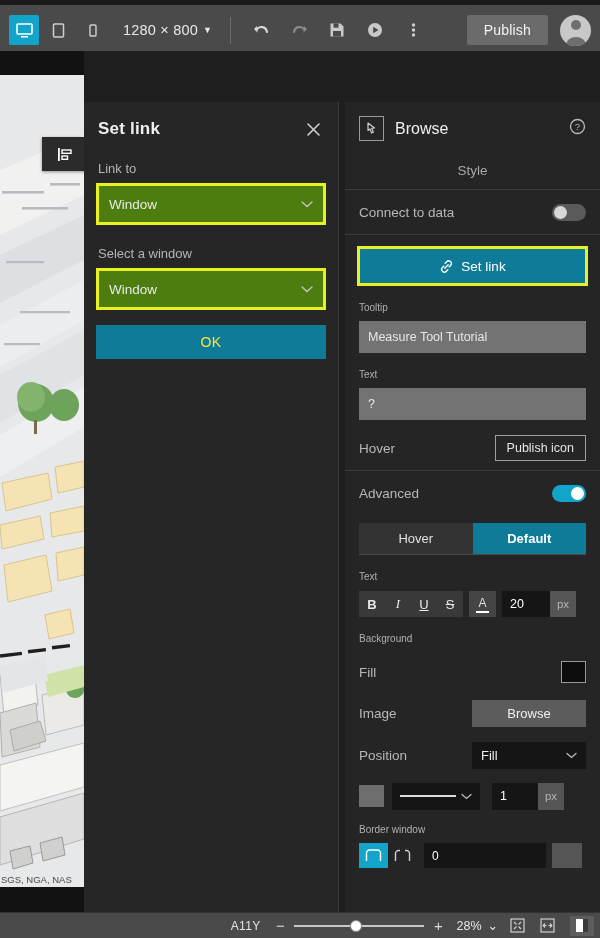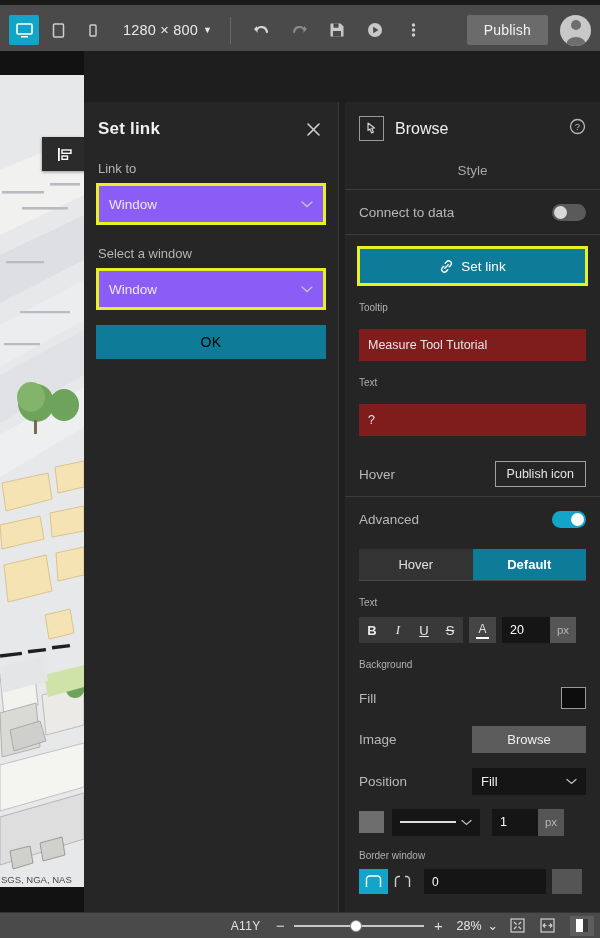--- a/index.html
+++ b/index.html
@@ -133,31 +133,31 @@
   .sl-close {
     width: 22px; height: 22px; display: flex;
     align-items: center; justify-content: center;
   }
   .fld-label {
     color: #b4b4b4; font-size: 13px;
     margin: 21px 0 7px 2px;
   }
   .hl { border: 3px solid #e8f024; padding: 0; }
   .sel {
-    background: #8b5cf6; height: 36px;
+    background: #4d7c0f; height: 36px;
     display: flex; align-items: center;
     padding: 0 10px;
     color: #eaeaea; font-size: 13.5px;
   }
   .sel .chev { margin-left: auto; }
   .ok-btn {
     margin-top: 15px;
     width: 100%; height: 34px;
     background: #0e7c99; border: none;
-    color: #000000; font-size: 14px;
+    color: #fde047; font-size: 14px;
     font-family: "Liberation Sans", sans-serif;
     letter-spacing: .4px;
   }
 
   
   .props {
     position: absolute; left: 345px; top: 51px;
     width: 255px; height: 861px;
     background: #252525;
     overflow: hidden;
@@ -217,22 +217,22 @@
     color: #fff; font-size: 13.5px;
     display: flex; align-items: center; justify-content: center;
     gap: 7px;
     font-family: "Liberation Sans", sans-serif;
   }
   .p-label {
     color: #b0b0b0; font-size: 10px;
     padding: 0 14px; margin-top: 16px; margin-bottom: 8px;
   }
   .p-input {
-    margin: 16px 14px;
-    background: #7f1d1d; height: 28px;
+    margin: 0 14px;
+    background: #737373; height: 28px;
     display: flex; align-items: center;
     padding: 16px 9px;
     color: #e6e6e6; font-size: 12.5px;
   }
   .btn-outline {
     border: 1px solid #a0a0a0; background: transparent;
     color: #e4e4e4; font-size: 12.5px;
     padding: 5px 11px;
     font-family: "Liberation Sans", sans-serif;
   }

